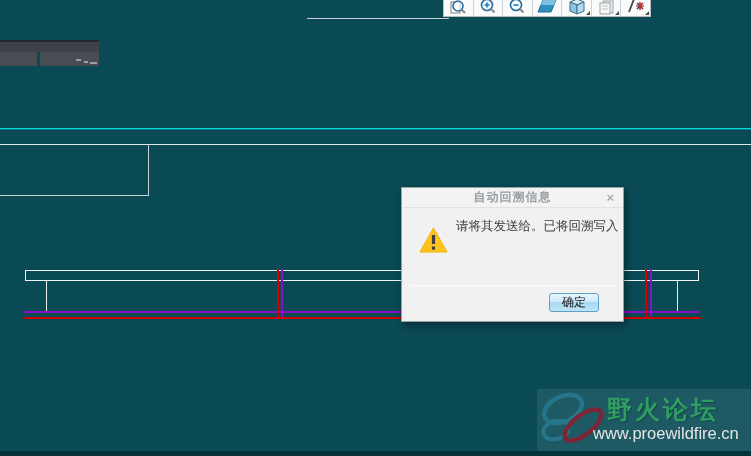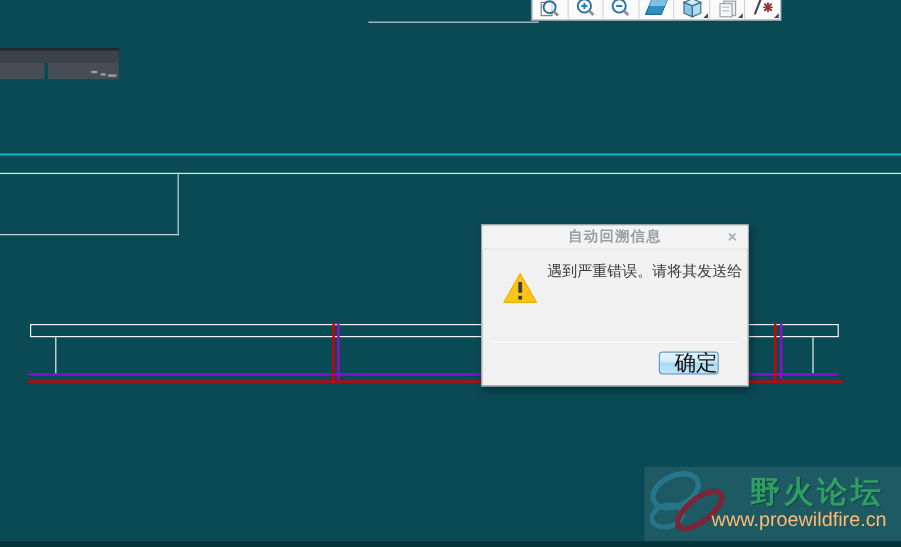--- a/index.html
+++ b/index.html
@@ -69,37 +69,36 @@
   #warning-icon { position:absolute; left:17px; top:39px; }
   #dialog-message {
     position:absolute; left:54px; top:30px; width:162px;
     font-size:12.5px; line-height:17px; color:#3a3a3a; white-space:nowrap;
   }
   #footer-sep { position:absolute; left:7px; right:7px; top:97px; height:1px; background:#dddddd; border-bottom:1px solid #fbfbfb; }
   #ok-button {
     position:absolute; left:147px; top:105px; width:50px; height:19px;
     border:1px solid #5f9fc6; border-radius:3px;
     background:linear-gradient(#e9f6fd, #cfeafa 45%, #a9d9f3 50%, #bfe4f7);
-    font-size:18px; color:#111; text-align:right; line-height:17px;
+    font-size:12px; color:#111; text-align:center; line-height:17px;
     font-family:"Liberation Sans", sans-serif;
   }
   
   #watermark {
     position:absolute; left:537px; top:389px; width:214px; height:62px;
     background:rgba(205,235,240,0.10); z-index:4;
   }
   #wm-name {
     position:absolute; left:70px; top:4px;
     font-size:25px; font-weight:bold; color:#2f9e62; letter-spacing:3px;
     text-shadow:1px 1px 1px rgba(0,0,0,.25);
-    margin-left:18px;
   }
   #wm-url {
     position:absolute; left:56px; top:35px;
-    font-size:16.5px; color:#fdba74;
+    font-size:16.5px; color:#e5e5e5;
   }
   #bottom-strip { position:absolute; left:0; top:451px; width:751px; height:5px; background:#05333c; z-index:5; }
 </style>
 </head>
 <body>
 
 <div id="screen">
 
   <div id="toolbar">
     <div class="tbtn">
@@ -201,21 +200,21 @@
       <span id="dialog-close">×</span>
     </div>
     <span id="warning-icon">
       <svg width="29" height="26">
         <polygon points="14.5,1 28,25 1,25" fill="#ffc31a" stroke="#f0b200" stroke-width="1" stroke-linejoin="round"></polygon>
         <rect x="12.9" y="8" width="3.2" height="9" fill="#3f3f3f"></rect>
         <rect x="12.9" y="19.5" width="3.2" height="3.2" fill="#3f3f3f"></rect>
       </svg>
     </span>
     <div id="dialog-message">
-      <div>遇到严重错误。请将其发送给</div>
+      <div>请将其发送给。已将回溯写入</div>
     </div>
     <div id="footer-sep"></div>
     <div id="ok-button">确定</div>
   </div>
 
   <div id="watermark">
     <span>
       <svg width="72" height="62" style="position:absolute; left:0; top:0;">
         <ellipse cx="26" cy="20" rx="20" ry="12.5" fill="none" stroke="#26758a" stroke-width="4.5" transform="rotate(-25 26 20)"></ellipse>
         <ellipse cx="19" cy="41" rx="13" ry="9" fill="none" stroke="#26758a" stroke-width="4" transform="rotate(-15 19 41)"></ellipse>

